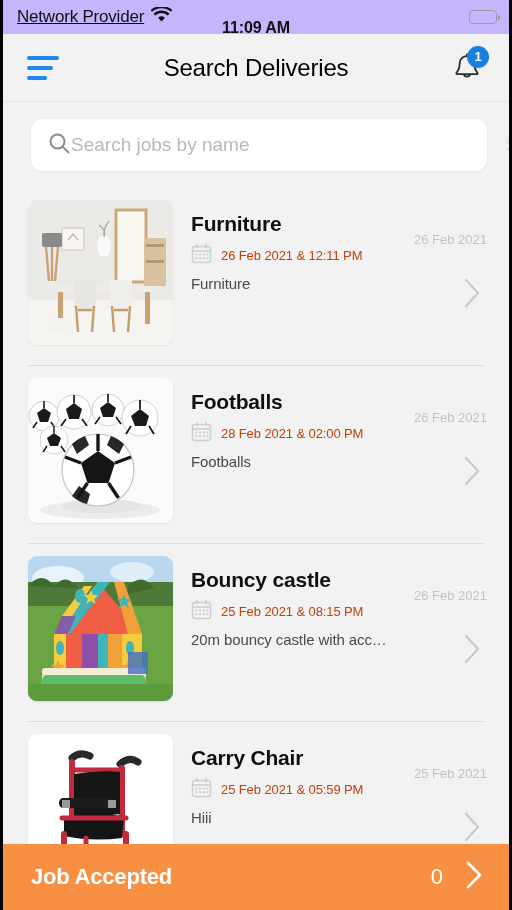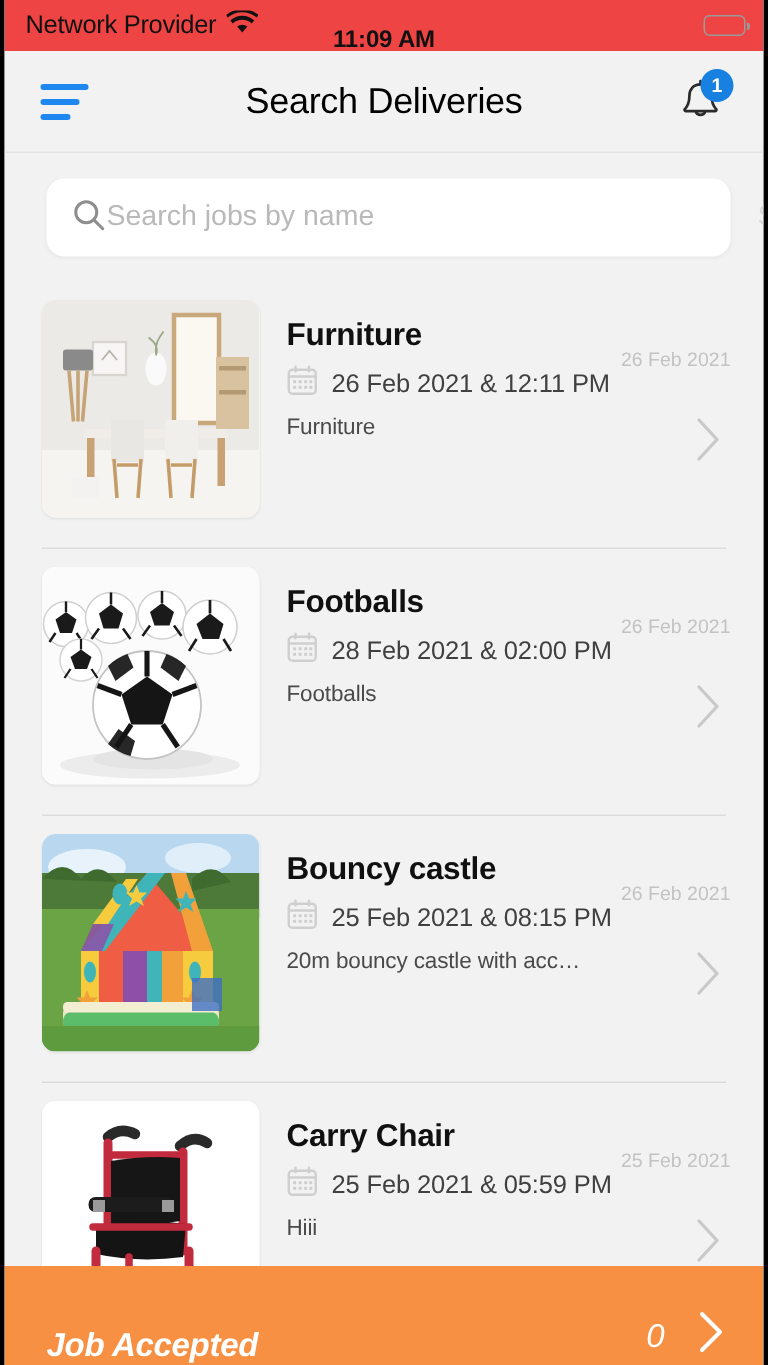--- a/index.html
+++ b/index.html
@@ -21,25 +21,25 @@
     border-right: 3px solid #000;
     overflow: hidden;
     display: flex;
     flex-direction: column;
   }
 
   
   .statusbar {
     height: 34px;
     flex: 0 0 34px;
-    background: #ef4444;
-    display: flex;
-    align-items: center;
+    background: #c4b5fd;
+    display: flex;
     padding: 0 12px 0 14px;
     position: relative;
+    text-decoration: underline;
   }
   .sb-left {
     display: flex;
     align-items: center;
     gap: 7px;
   }
   .sb-carrier {
     font-size: 17px;
     color: #111;
     letter-spacing: -0.2px;
@@ -238,22 +238,22 @@
     white-space: nowrap;
   }
   .row-date-line {
     display: flex;
     align-items: center;
     gap: 9px;
     margin-bottom: 7px;
   }
   .cal-icon { flex: 0 0 auto; display: block; }
   .row-datetime {
-    font-size: 17px;
-    color: #404040;
+    font-size: 13px;
+    color: #c2410c;
     letter-spacing: -0.1px;
     white-space: nowrap;
   }
   .row-desc {
     font-size: 15px;
     color: #4a4a4a;
     letter-spacing: -0.1px;
     white-space: nowrap;
     overflow: hidden;
     text-overflow: ellipsis;
@@ -277,24 +277,23 @@
     position: absolute;
     top: 76px;
     right: 8px;
   }
 
   
   .bottombar {
     flex: 0 0 66px;
     background: #f79042;
     display: flex;
-    align-items: flex-end;
+    align-items: center;
     padding: 0 22px 0 28px;
     cursor: pointer;
-    font-style: italic;
   }
   .bb-label {
     font-size: 22px;
     font-weight: bold;
     color: #ffffff;
     letter-spacing: -0.2px;
   }
   .bb-right {
     margin-left: auto;
     display: flex;

